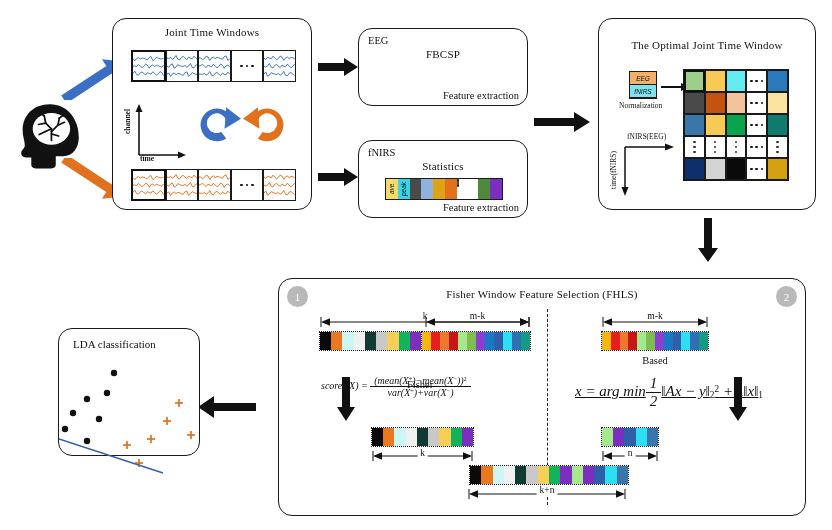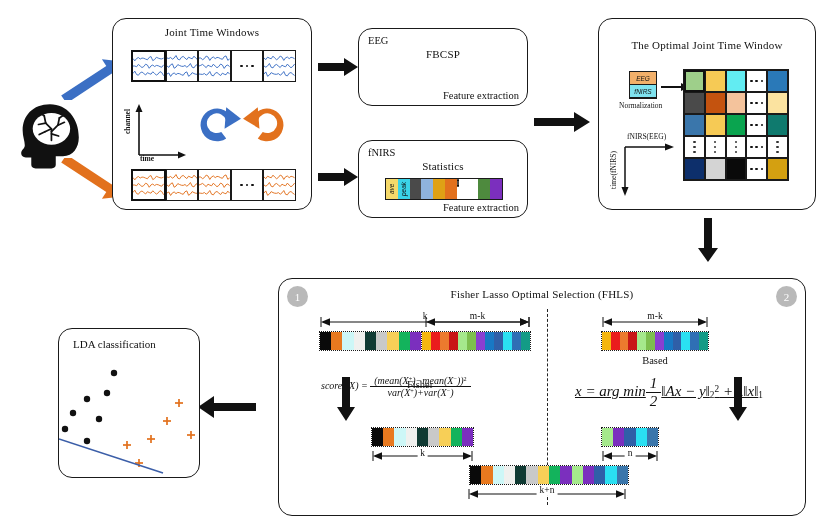--- a/index.html
+++ b/index.html
@@ -319,21 +319,21 @@
 
 <div class="abs" style="left:698px;top:218px;width:20px;height:44px;">
   <svg viewBox="0 0 20 44" width="20" height="44">
       <path d="M6 0 L14 0 L14 30 L20 30 L10 44 L0 30 L6 30 Z" fill="#111"></path>
     </svg>
 </div>
 
 <div class="box" style="left:278px;top:278px;width:528px;height:238px;">
   <div class="badge" style="left:8px;top:7px;">1</div>
   <div class="badge" style="right:8px;top:7px;">2</div>
-  <div class="ttl" style="top:9px;">Fisher Lasso Optimal Selection (FHLS)</div>
+  <div class="ttl" style="top:9px;">Fisher Window Feature Selection (FHLS)</div>
 
   <div class="abs" style="left:268px;top:30px;width:0;height:196px;border-left:1.4px dashed #222;"></div>
 
   <div class="abs" style="left:40px;top:36px;width:212px;height:14px;">
     <svg viewBox="0 0 212 14" width="212" height="14">
       <path d="M2 2 L2 12 M210 2 L210 12" stroke="#111" stroke-width="1"></path>
       <path d="M4 7 L208 7" stroke="#111" stroke-width="1.2"></path>
       <path d="M2 7 L11 3.2 L11 10.8 Z" fill="#111"></path>
         <path d="M210 7 L201 3.2 L201 10.8 Z" fill="#111"></path>
     </svg>
@@ -488,21 +488,21 @@
     <span class="abs" style="left:50%;top:-2px;transform:translateX(-50%);font-size:9.5px;background:#fff;padding:0 3px;">k+n</span>
   </div>
 </div>
 
 <div class="abs" style="left:198px;top:396px;width:58px;height:22px;">
   <svg viewBox="0 0 58 22" width="58" height="22">
       <path d="M58 7 L16 7 L16 0 L0 11 L16 22 L16 15 L58 15 Z" fill="#111"></path>
     </svg>
 </div>
 
-<div class="box" style="left:58px;top:328px;width:142px;height:150px;">
+<div class="box" style="left:58px;top:328px;width:142px;height:128px;">
   <span class="lbl" style="left:14px;top:9px;font-size:11px;">LDA classification</span>
   <svg id="lda-plot" class="abs" style="left:0;top:22px;" width="142" height="124" viewBox="0 0 142 124">
       <circle cx="55" cy="22" r="3.2" fill="#111111"></circle>
       <circle cx="28" cy="48" r="3.2" fill="#111111"></circle>
       <circle cx="48" cy="42" r="3.2" fill="#111111"></circle>
       <circle cx="14" cy="62" r="3.2" fill="#111111"></circle>
       <circle cx="40" cy="68" r="3.2" fill="#111111"></circle>
       <circle cx="6" cy="78" r="3.2" fill="#111111"></circle>
       <circle cx="28" cy="90" r="3.2" fill="#111111"></circle>
       <g stroke="#e2711d" stroke-width="1.7">

